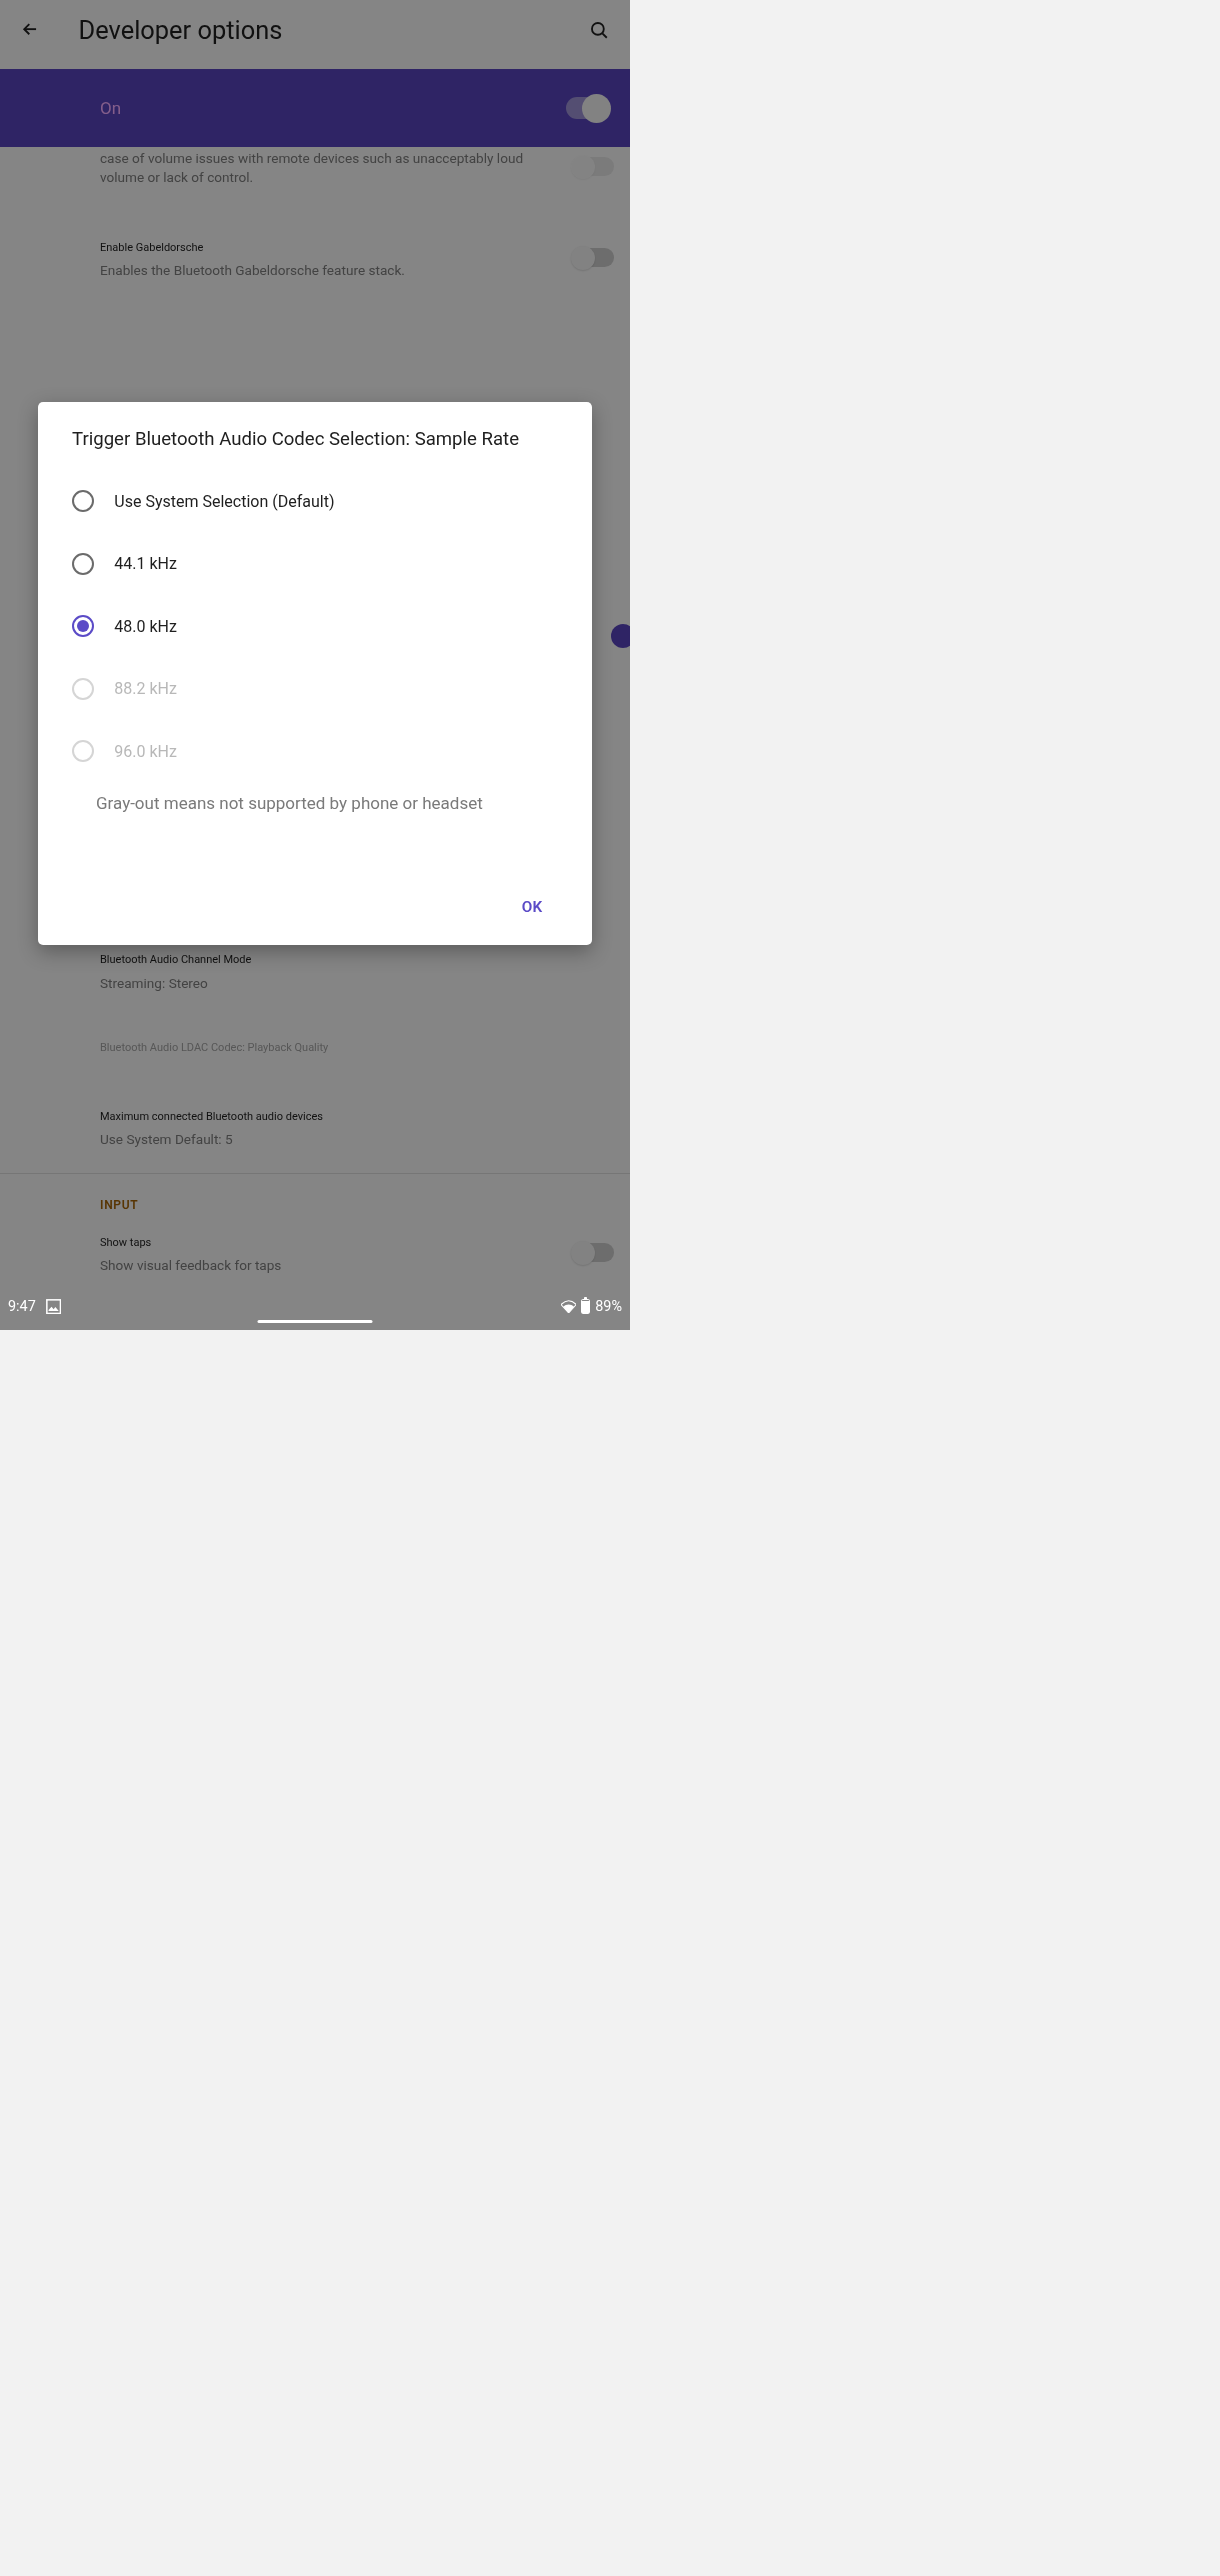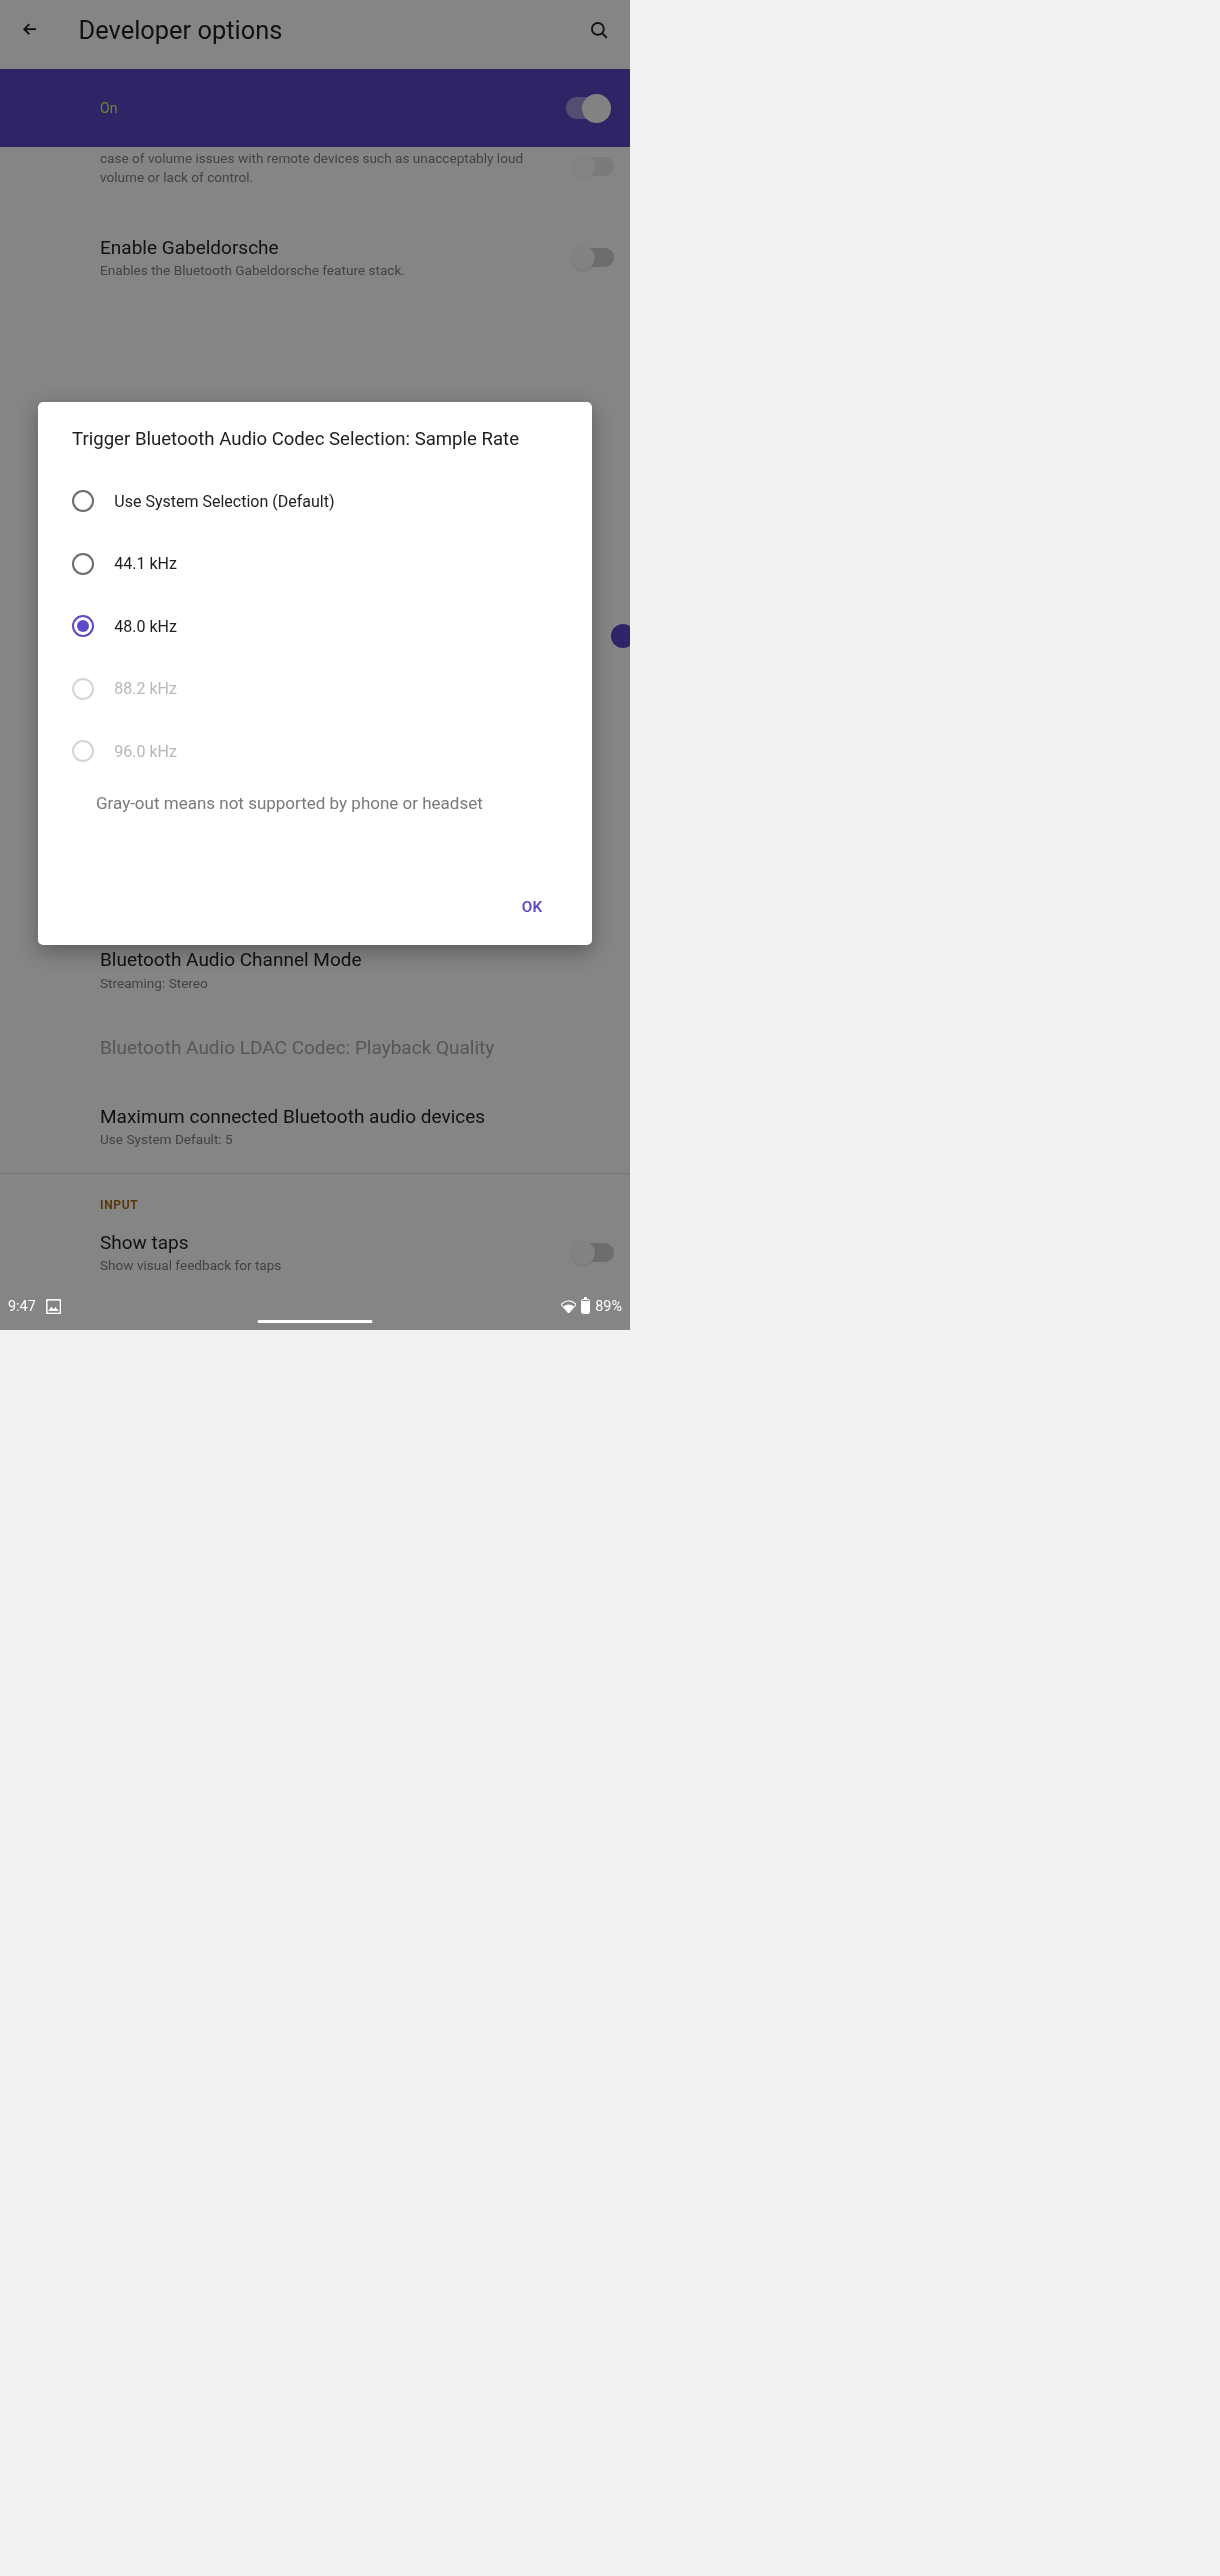--- a/index.html
+++ b/index.html
@@ -113,22 +113,22 @@
       background: #5643b9;
       display: flex;
       align-items: center;
       padding: 0 20.3px 0 100px;
       justify-content: space-between;
       position: relative;
       z-index: 1;
     }
 
     .on-text {
-      color: #bef264;
-      font-size: 14px;
+      color: #f0abfc;
+      font-size: 17px;
     }
 
     .switch {
       width: 44px;
       height: 22px;
       border-radius: 11px;
       background: #9a8fd0;
       position: relative;
     }
     .switch::after {
@@ -183,21 +183,21 @@
     .settings-item.disabled .item-title,
     .settings-item.disabled .item-sub {
       color: #9e9e9e;
     }
 
     .item-text {
       flex: 1;
     }
 
     .item-title {
-      font-size: 19px;
+      font-size: 11px;
       color: #1f1f1f;
       line-height: 24px;
     }
 
     .item-sub {
       font-size: 13.6px;
       color: #7a7a7a;
       line-height: 18.6px;
       margin-top: 1.7px;
     }

